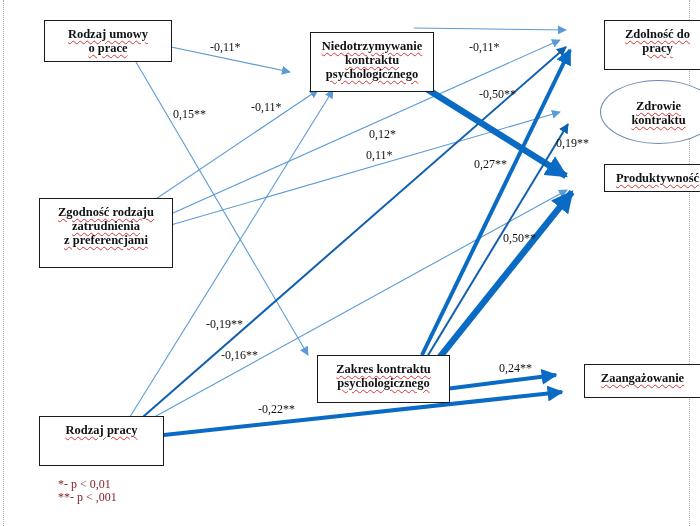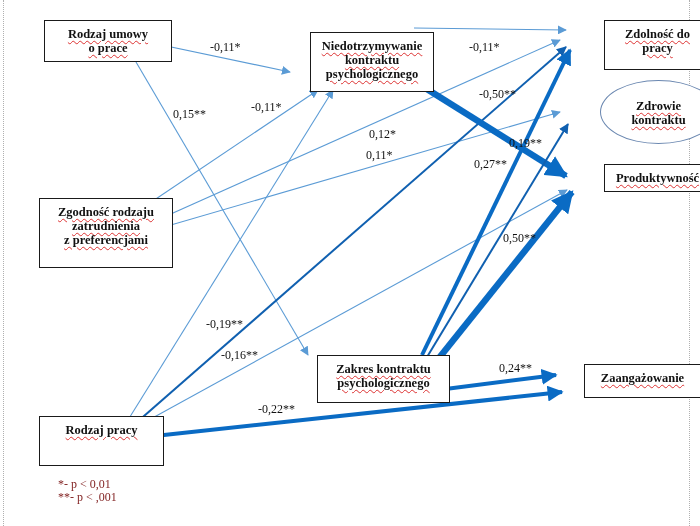--- a/index.html
+++ b/index.html
@@ -102,20 +102,20 @@
 <div class="lbl" style="left:173px; top:107px;">0,15**</div>
 <div class="lbl" style="left:251px; top:100px;">-0,11*</div>
 <div class="lbl" style="left:369px; top:102px;margin-top:25px;">0,12*</div>
 <div class="lbl" style="left:366px; top:148px;">0,11*</div>
 <div class="lbl" style="left:206px; top:317px;">-0,19**</div>
 <div class="lbl" style="left:221px; top:348px;">-0,16**</div>
 <div class="lbl" style="left:238px; top:402px;margin-left:20px;">-0,22**</div>
 <div class="lbl" style="left:469px; top:40px;">-0,11*</div>
 <div class="lbl" style="left:467px; top:87px;margin-left:12px;">-0,50**</div>
 <div class="lbl" style="left:474px; top:157px;">0,27**</div>
-<div class="lbl" style="left:509px; top:136px;">0,19**</div>
+<div class="lbl" style="left:556px; top:136px;">0,19**</div>
 <div class="lbl" style="left:503px; top:231px;">0,50**</div>
 <div class="lbl" style="left:499px; top:361px;">0,24**</div>
 
 <div class="legend" style="left:58px; top:478px;">
   <div>*- p &lt; 0,01</div>
   <div>**- p &lt; ,001</div>
 </div>
 
 </body></html>

